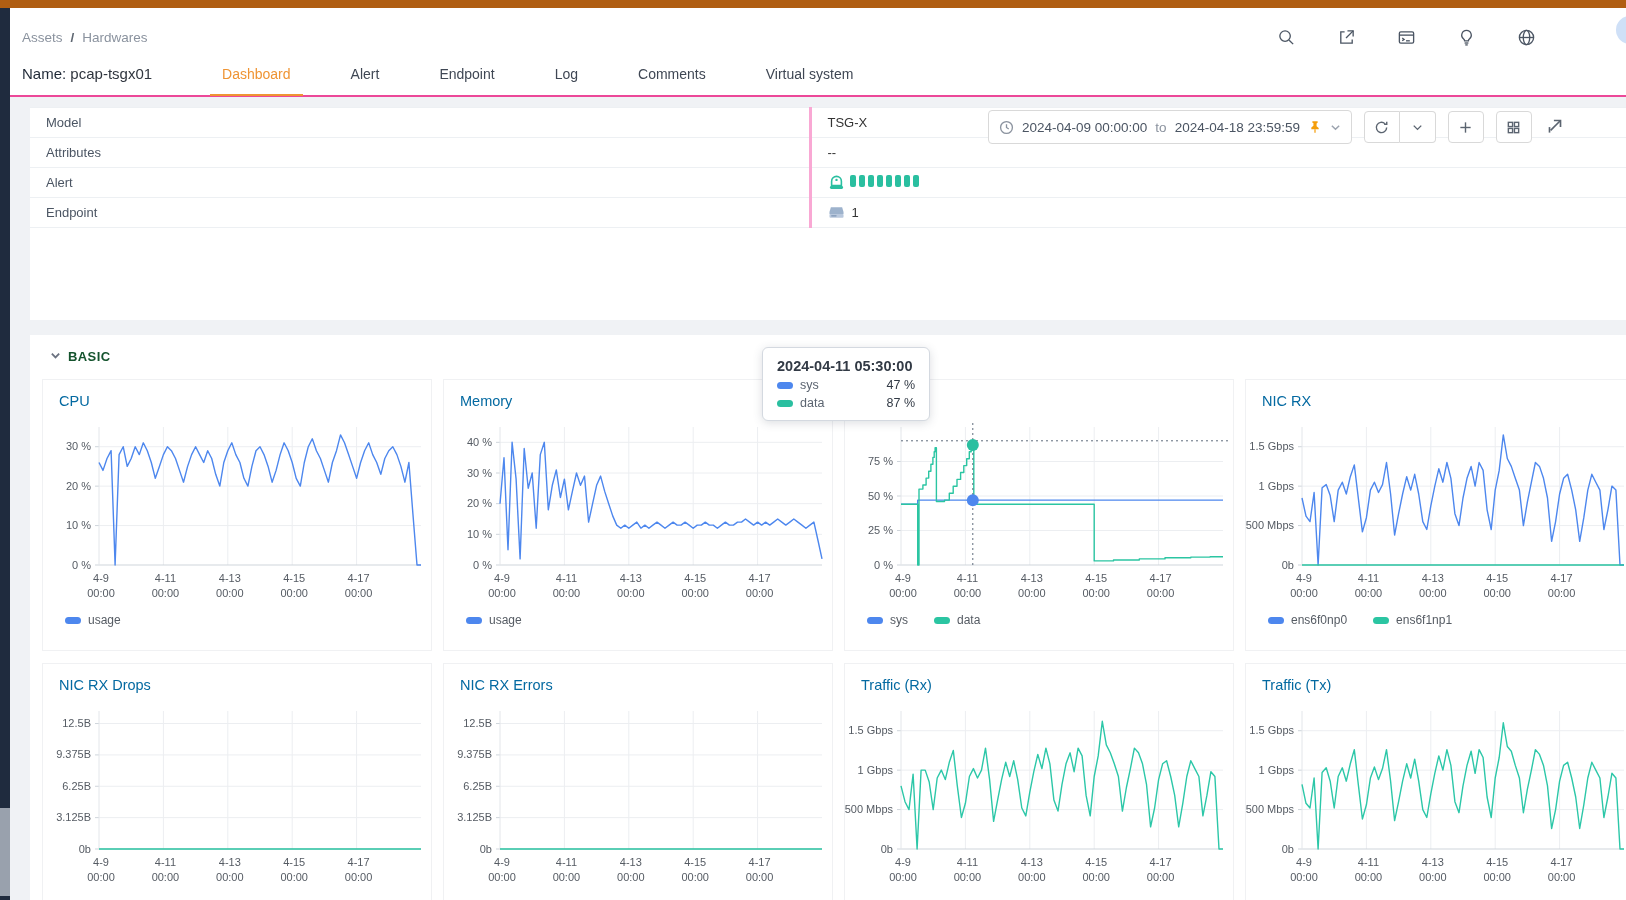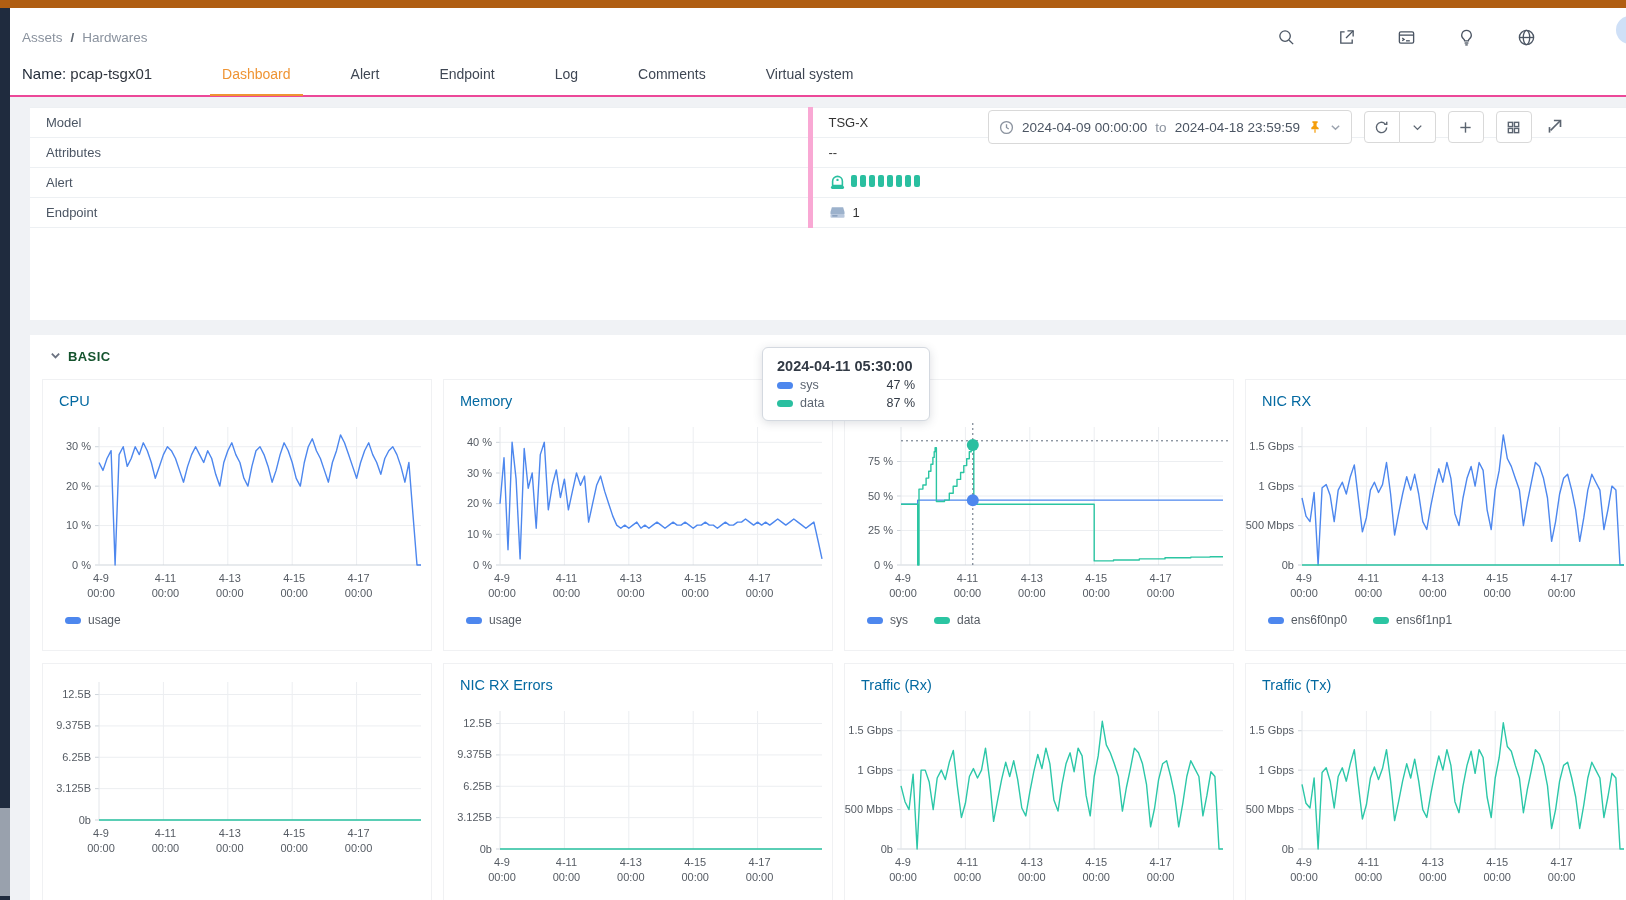--- a/index.html
+++ b/index.html
@@ -34,21 +34,21 @@
   .sqbtn.single { border-radius:4px; }
   .edgeicon { width:24px; height:24px; }
   .edgeicon svg { width:22px; height:22px; stroke:#5b6470; fill:none; stroke-width:1.5;}
 
   .content { position:absolute; left:10px; top:97px; width:1710px; }
   .card { background:#fff; margin-left:20px; }
   .infocard { margin-top:10px; width:1690px; height:213px; }
   .itable { width:100%; border-collapse:collapse; }
   .itable td { height:30px; border-bottom:1px solid #edf0f3; font-size:13px; vertical-align:middle; }
   .itable tr:first-child td { border-top:1px solid #edf0f3; }
-  .itable td.lab { width:780px; padding-left:16px; color:#4b5563; border-right:5px solid #f9a8d4; }
+  .itable td.lab { width:780px; padding-left:16px; color:#4b5563; border-right:3px solid #f9a8d4; }
   .itable td.val { padding-left:16px; color:#333; }
   .muted { color:#999; }
   .alertcell { display:flex; align-items:center; gap:3px; }
   .alarm-svg { width:17px; height:17px; margin-right:2px; }
   .abar { width:6px; height:12px; border-radius:2px; background:#2abfa0; display:inline-block; }
   .epcell { display:flex; align-items:center; gap:7px; color:#333; }
   .disk-svg { width:17px; height:15px; }
 
   .basiccard { margin-top:15px; width:1690px; padding:12px 0 24px 12px; min-height:600px; }
   .sechdr { display:flex; align-items:center; gap:7px; padding-left:8px; cursor:pointer; }
@@ -407,20 +407,21 @@
               <span class="lpill" style="background:#4d87ee"></span>
               <span>ens6f0np0</span>
             </span>
             <span class="legenditem">
               <span class="lpill" style="background:#2bc5a2"></span>
               <span>ens6f1np1</span>
             </span>
           </div>
         </div>
         <div class="panel">
+          <div class="ptitle">NIC RX Drops</div>
           <svg class="chart" width="386" height="200" viewBox="0 0 386 200">
             <text x="58" y="169" text-anchor="middle" font-size="11" fill="#555b63">4-9</text>
             <text x="58" y="184" text-anchor="middle" font-size="11" fill="#555b63">00:00</text>
             <line x1="120.4" y1="14" x2="120.4" y2="152" stroke="#eceef1" stroke-width="1"></line>
             <text x="122.4" y="169" text-anchor="middle" font-size="11" fill="#555b63">4-11</text>
             <text x="122.4" y="184" text-anchor="middle" font-size="11" fill="#555b63">00:00</text>
             <line x1="184.8" y1="14" x2="184.8" y2="152" stroke="#eceef1" stroke-width="1"></line>
             <text x="186.8" y="169" text-anchor="middle" font-size="11" fill="#555b63">4-13</text>
             <text x="186.8" y="184" text-anchor="middle" font-size="11" fill="#555b63">00:00</text>
             <line x1="249.2" y1="14" x2="249.2" y2="152" stroke="#eceef1" stroke-width="1"></line>

